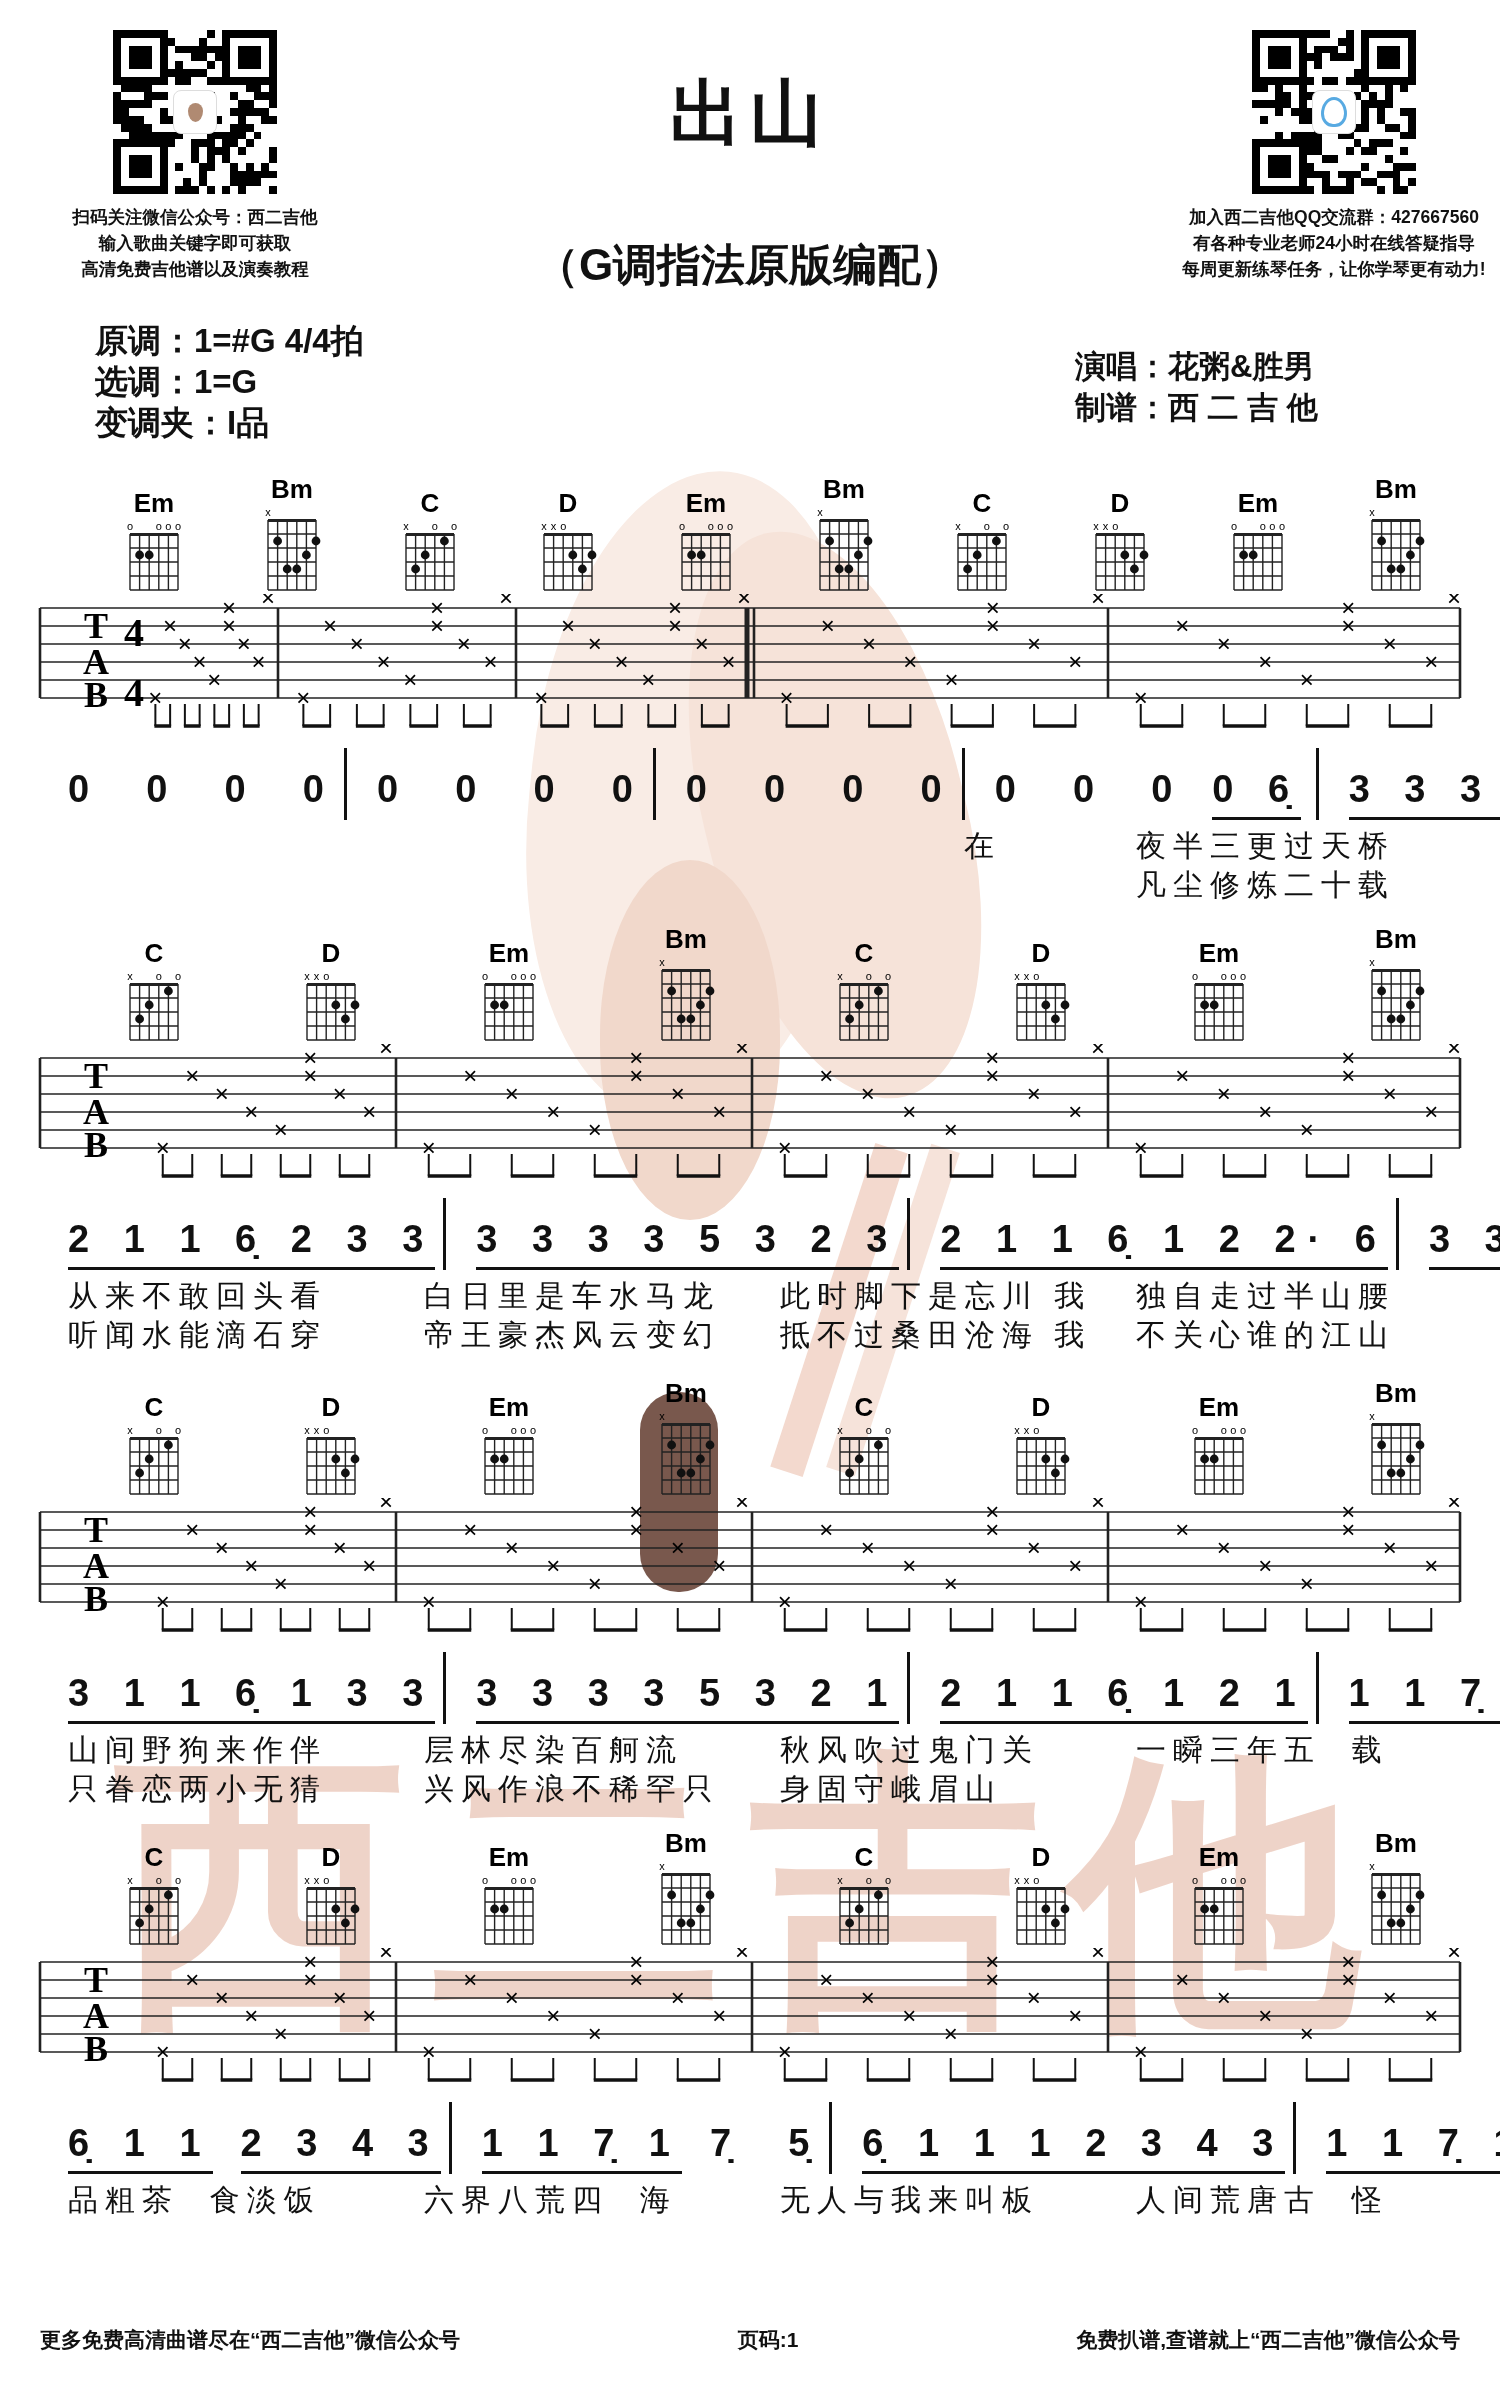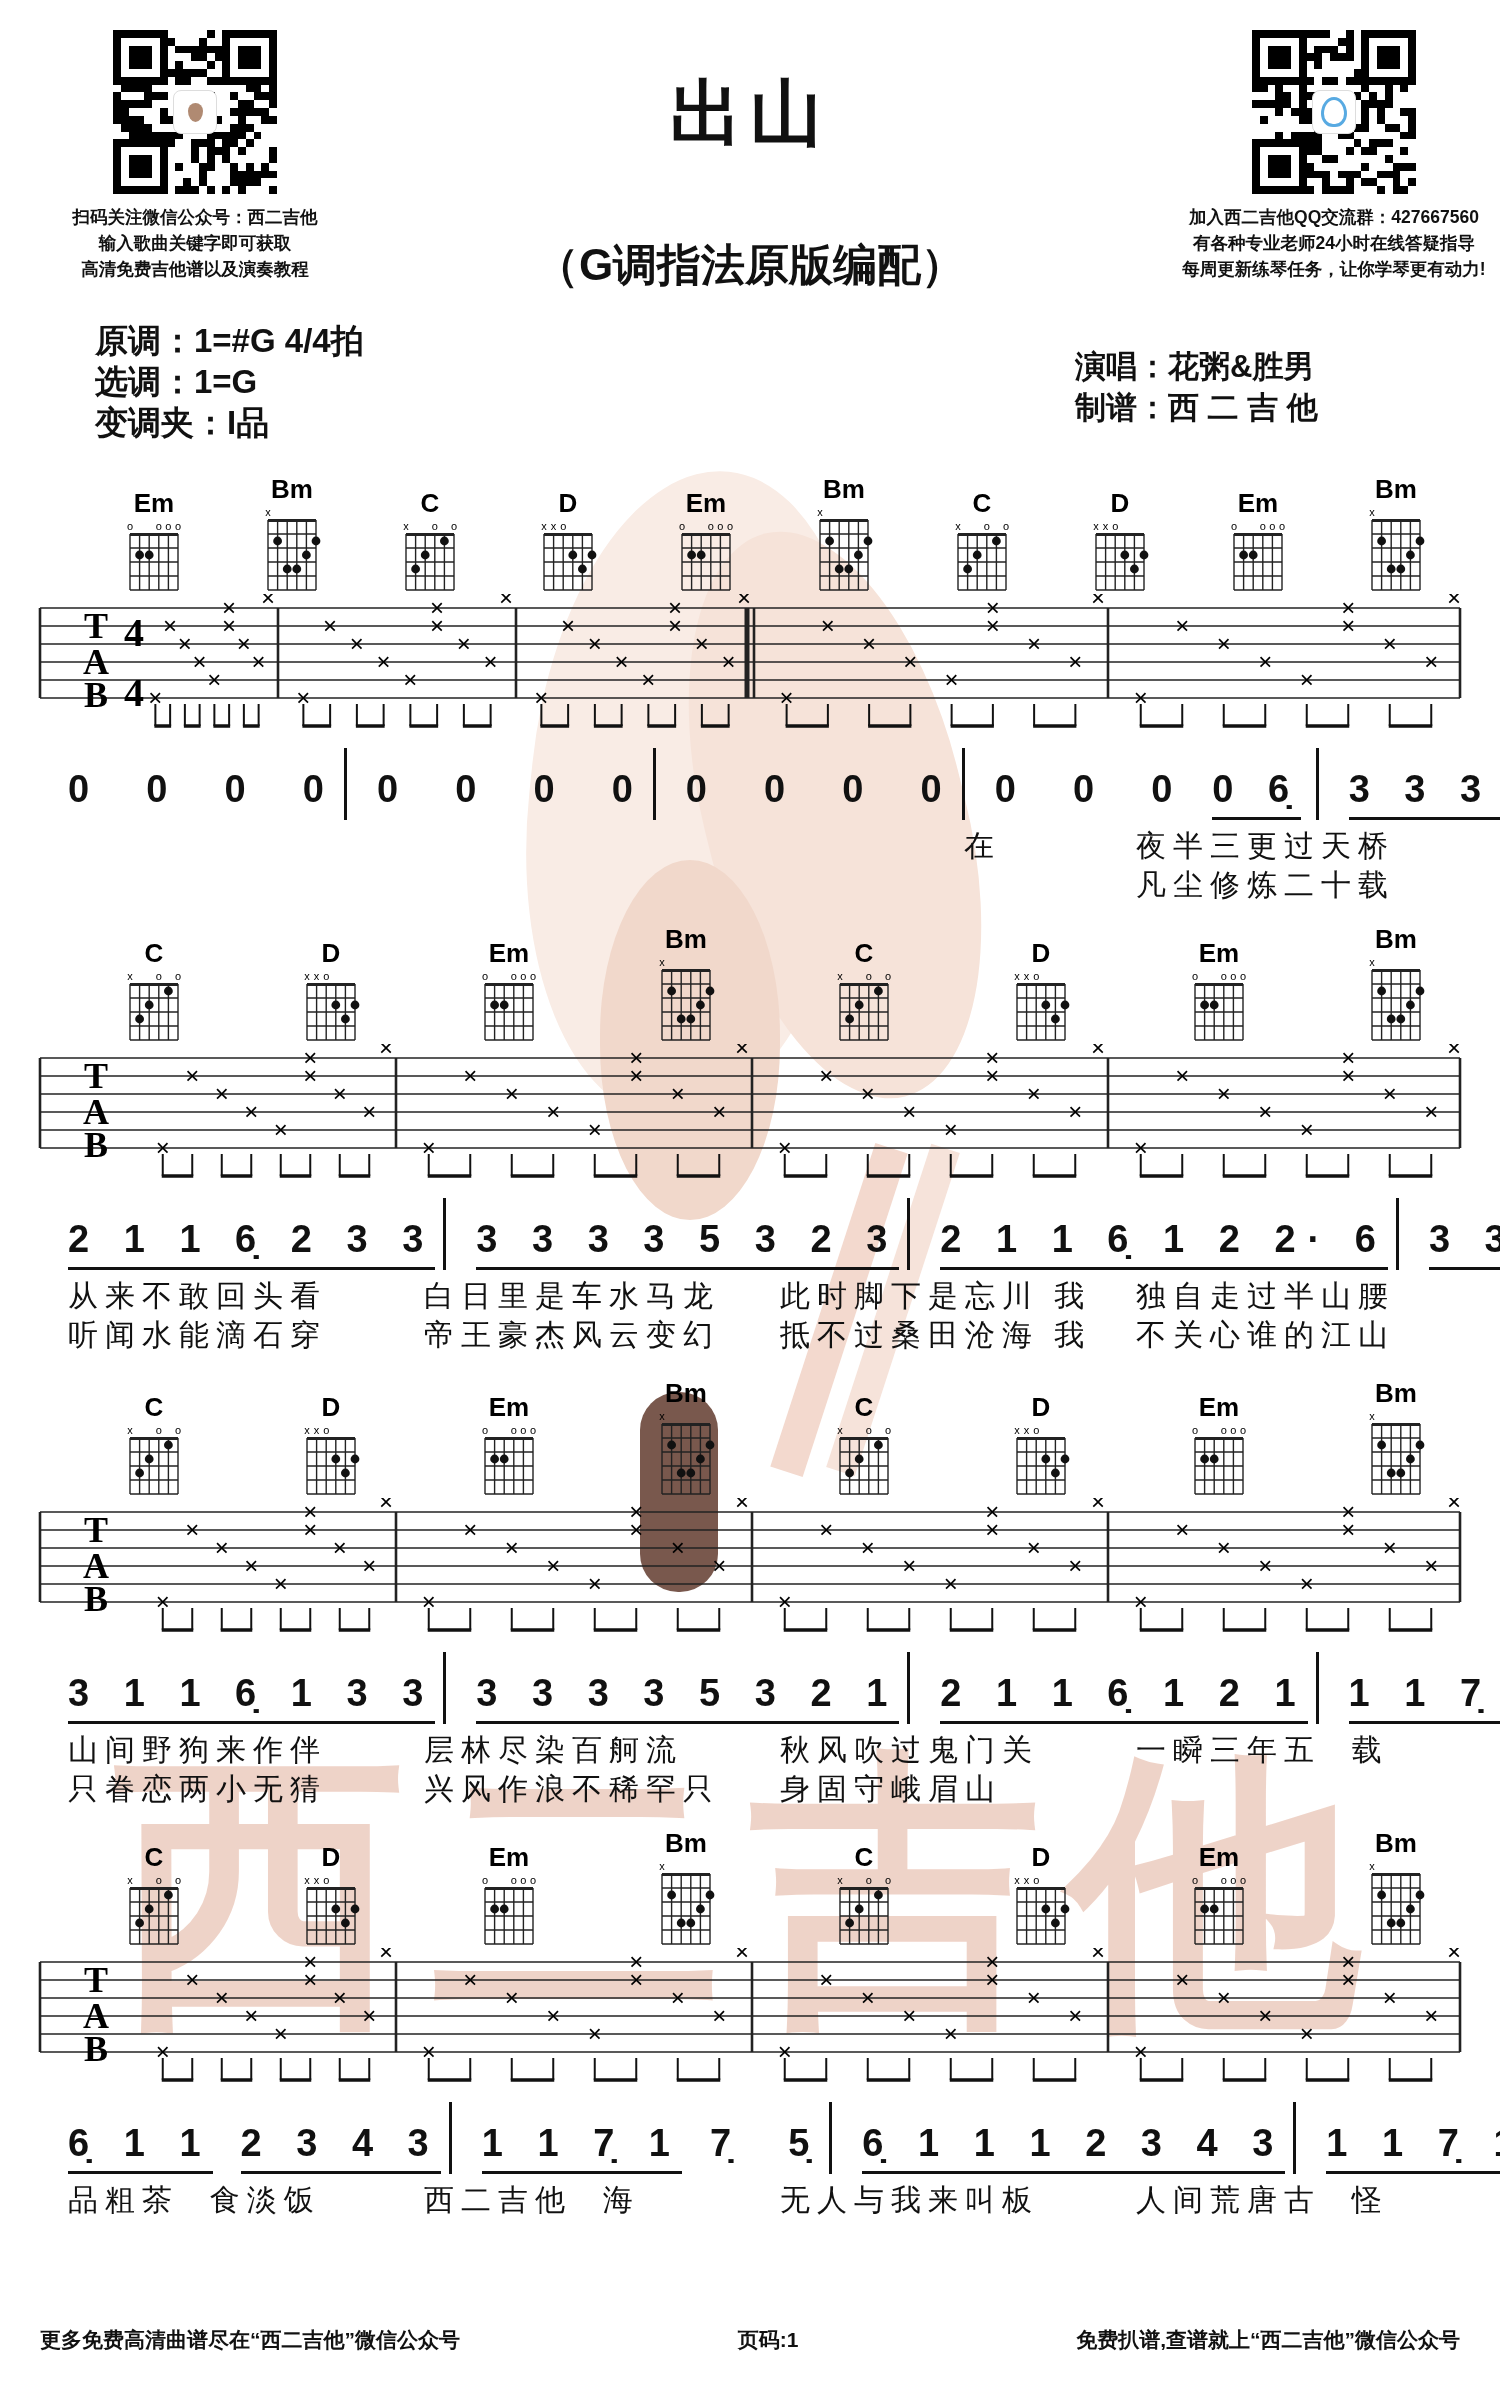--- a/index.html
+++ b/index.html
@@ -2201,21 +2201,21 @@
           <div class="lm" style="flex:0 0 356px">
             <span class="grp u">6̣ 1 1 1 2 3 4 3</span>
           </div>
           <div class="lm" style="flex:0 0 356px">
             <span class="grp u">1 1 7̣ 1</span>
             <span class="grp">5̣  5̣</span>
           </div>
         </div>
         <div class="lyl">
           <div class="lc" style="flex:0 0 356px"><div>品粗茶  食淡饭</div></div>
-          <div class="lc" style="flex:0 0 356px"><div>西二吉他  海</div></div>
+          <div class="lc" style="flex:0 0 356px"><div>六界八荒四  海</div></div>
           <div class="lc" style="flex:0 0 356px"><div>无人与我来叫板</div></div>
           <div class="lc" style="flex:0 0 356px"><div>人间荒唐古  怪</div></div>
         </div>
       </div>
     </div>
 
   <div class="footer">
     <span>更多免费高清曲谱尽在“西二吉他”微信公众号</span>
     <span>页码:1</span>
     <span>免费扒谱,查谱就上“西二吉他”微信公众号</span>

